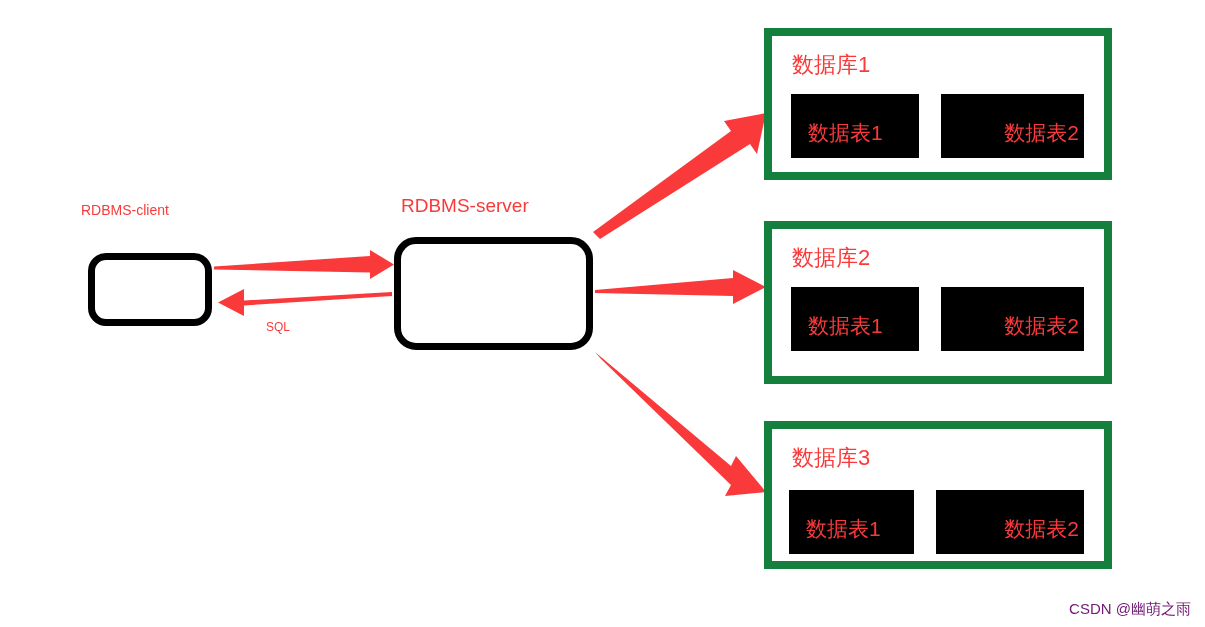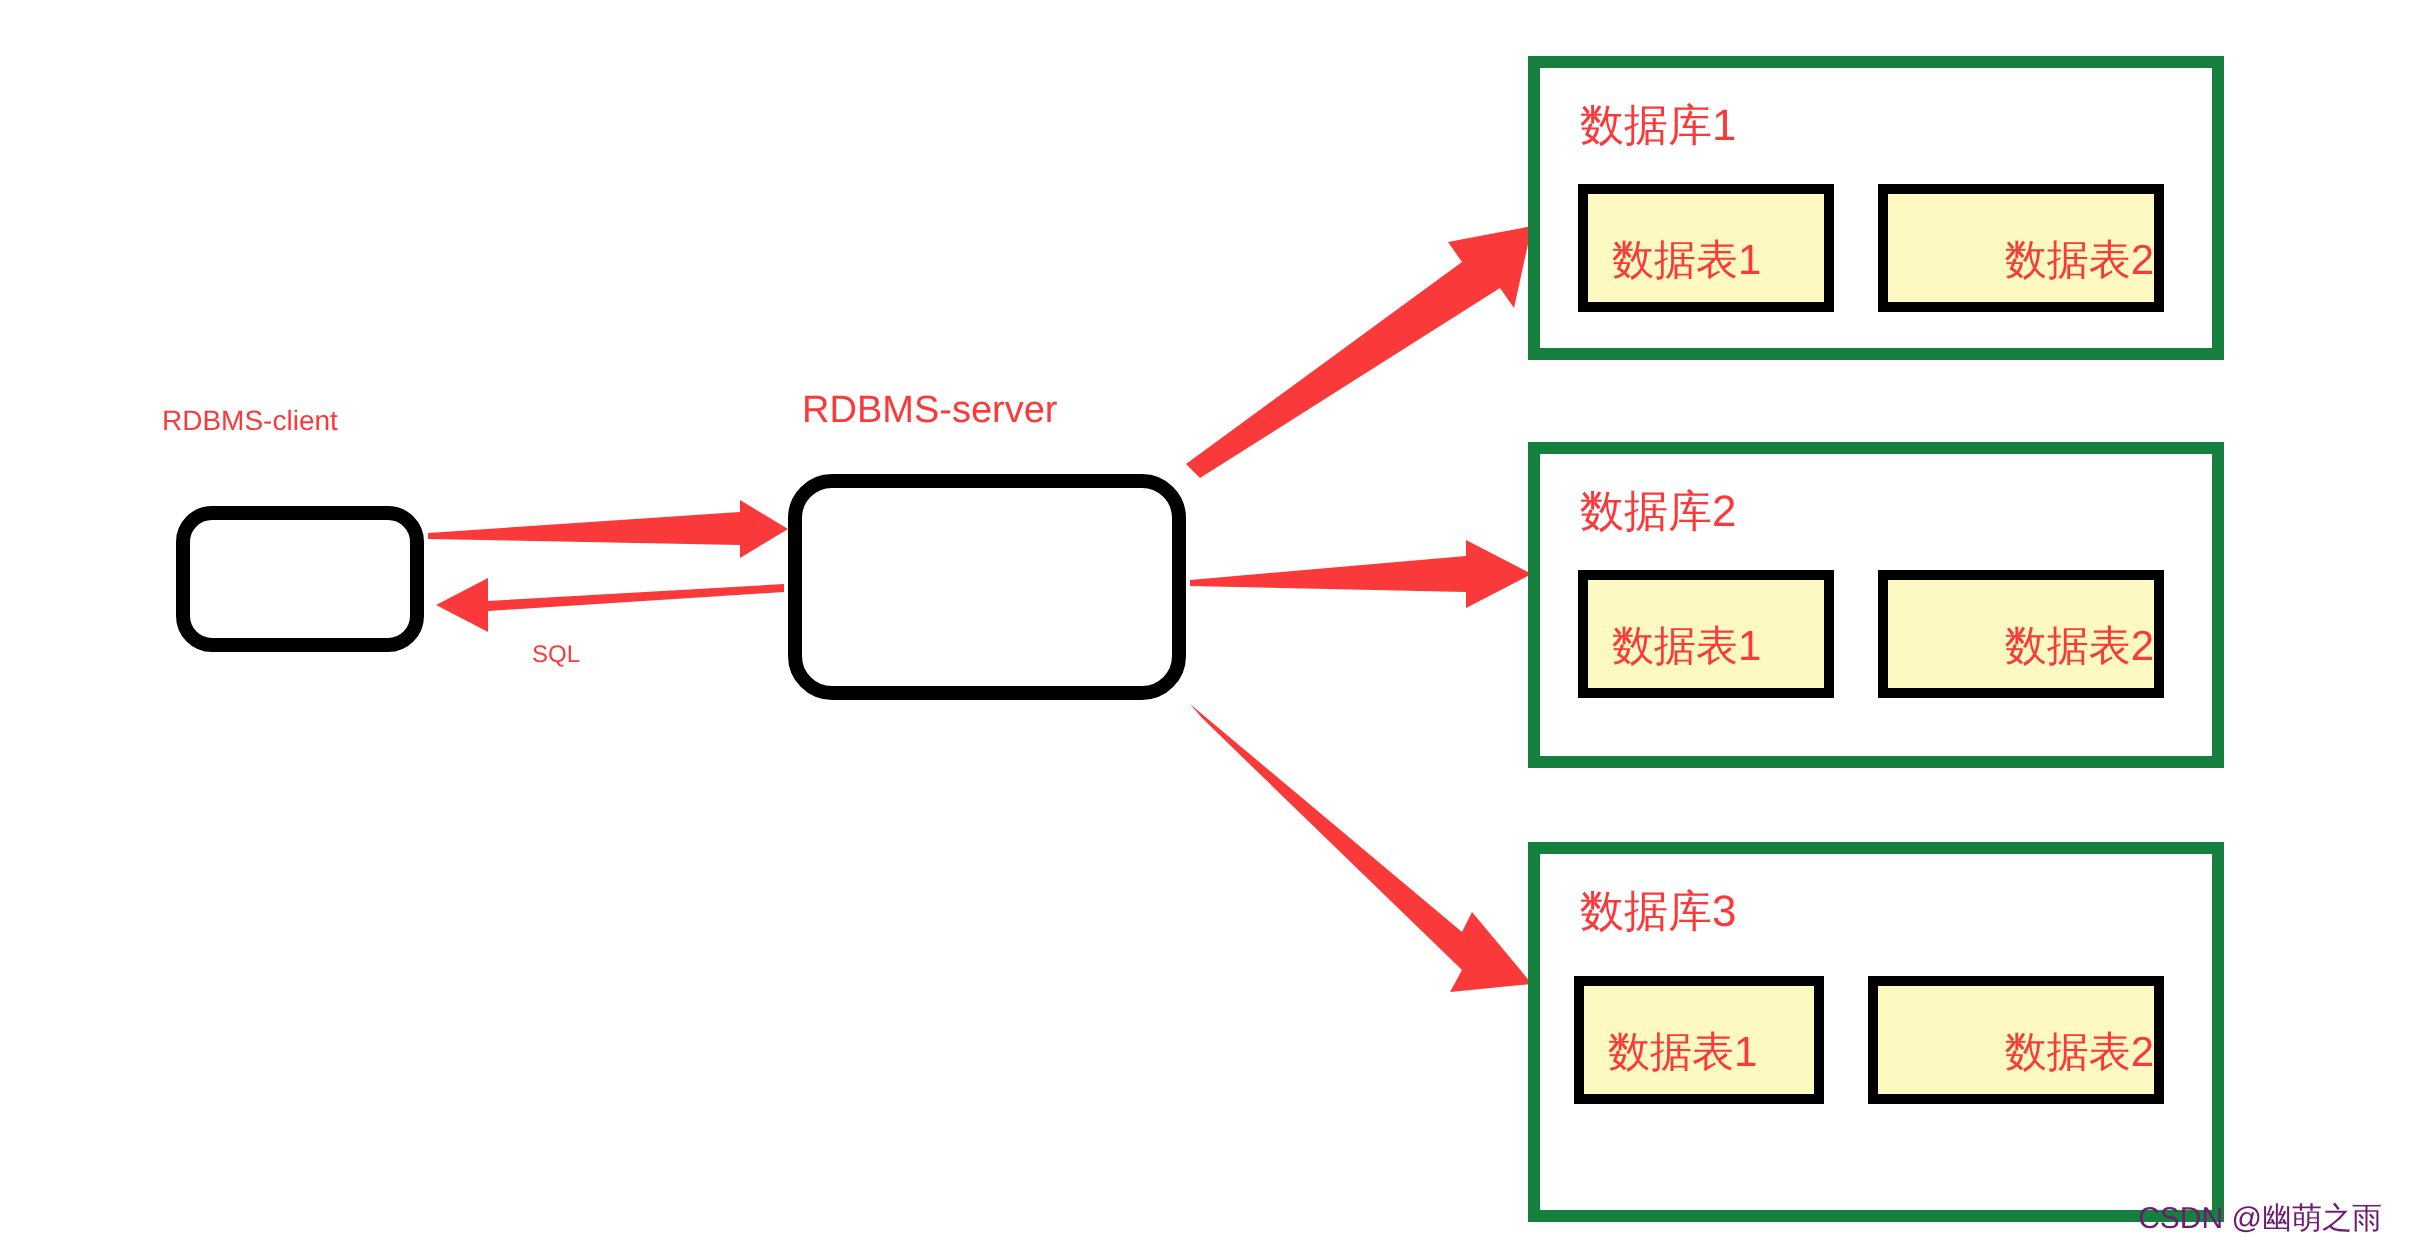--- a/index.html
+++ b/index.html
@@ -37,43 +37,43 @@
     line-height: 1;
   }
   #client-label { left: 81px;  top: 203px; font-size: 14px; }
   #server-label { left: 401px; top: 196px; font-size: 19px; text-align: center; }
   #sql-label    { left: 266px; top: 303px; font-size: 12px; margin-top: 18px; }
 
   
   .db-box {
     position: absolute;
     box-sizing: border-box;
-    border: 6px solid #15803d;
+    border: 8px solid #15803d;
     background: #ffffff;
   }
   #db-box-1 { left: 764px; top: 28px;  width: 348px; height: 152px; }
   #db-box-2 { left: 764px; top: 221px; width: 348px; height: 163px; }
-  #db-box-3 { left: 764px; top: 421px; width: 348px; height: 190px; }
+  #db-box-3 { left: 764px; top: 421px; width: 348px; height: 148px; }
 
   .db-title {
     position: absolute;
     color: #fa3a3a;
     font-size: 22px;
     line-height: 1;
     white-space: nowrap;
     left: 20px;
     top: 18px;
   }
 
   
   .table-box {
     position: absolute;
     box-sizing: border-box;
     border: 5px solid #000000;
-    background: #fef9c3;
+    background: #000000;
     display: flex;
     align-items: center;
   }
   .table-box .tbl-text {
     color: #fa3a3a;
     font-size: 21px;
     line-height: 1;
     white-space: nowrap;
     margin-left: 12px;
     margin-top: 12px;

